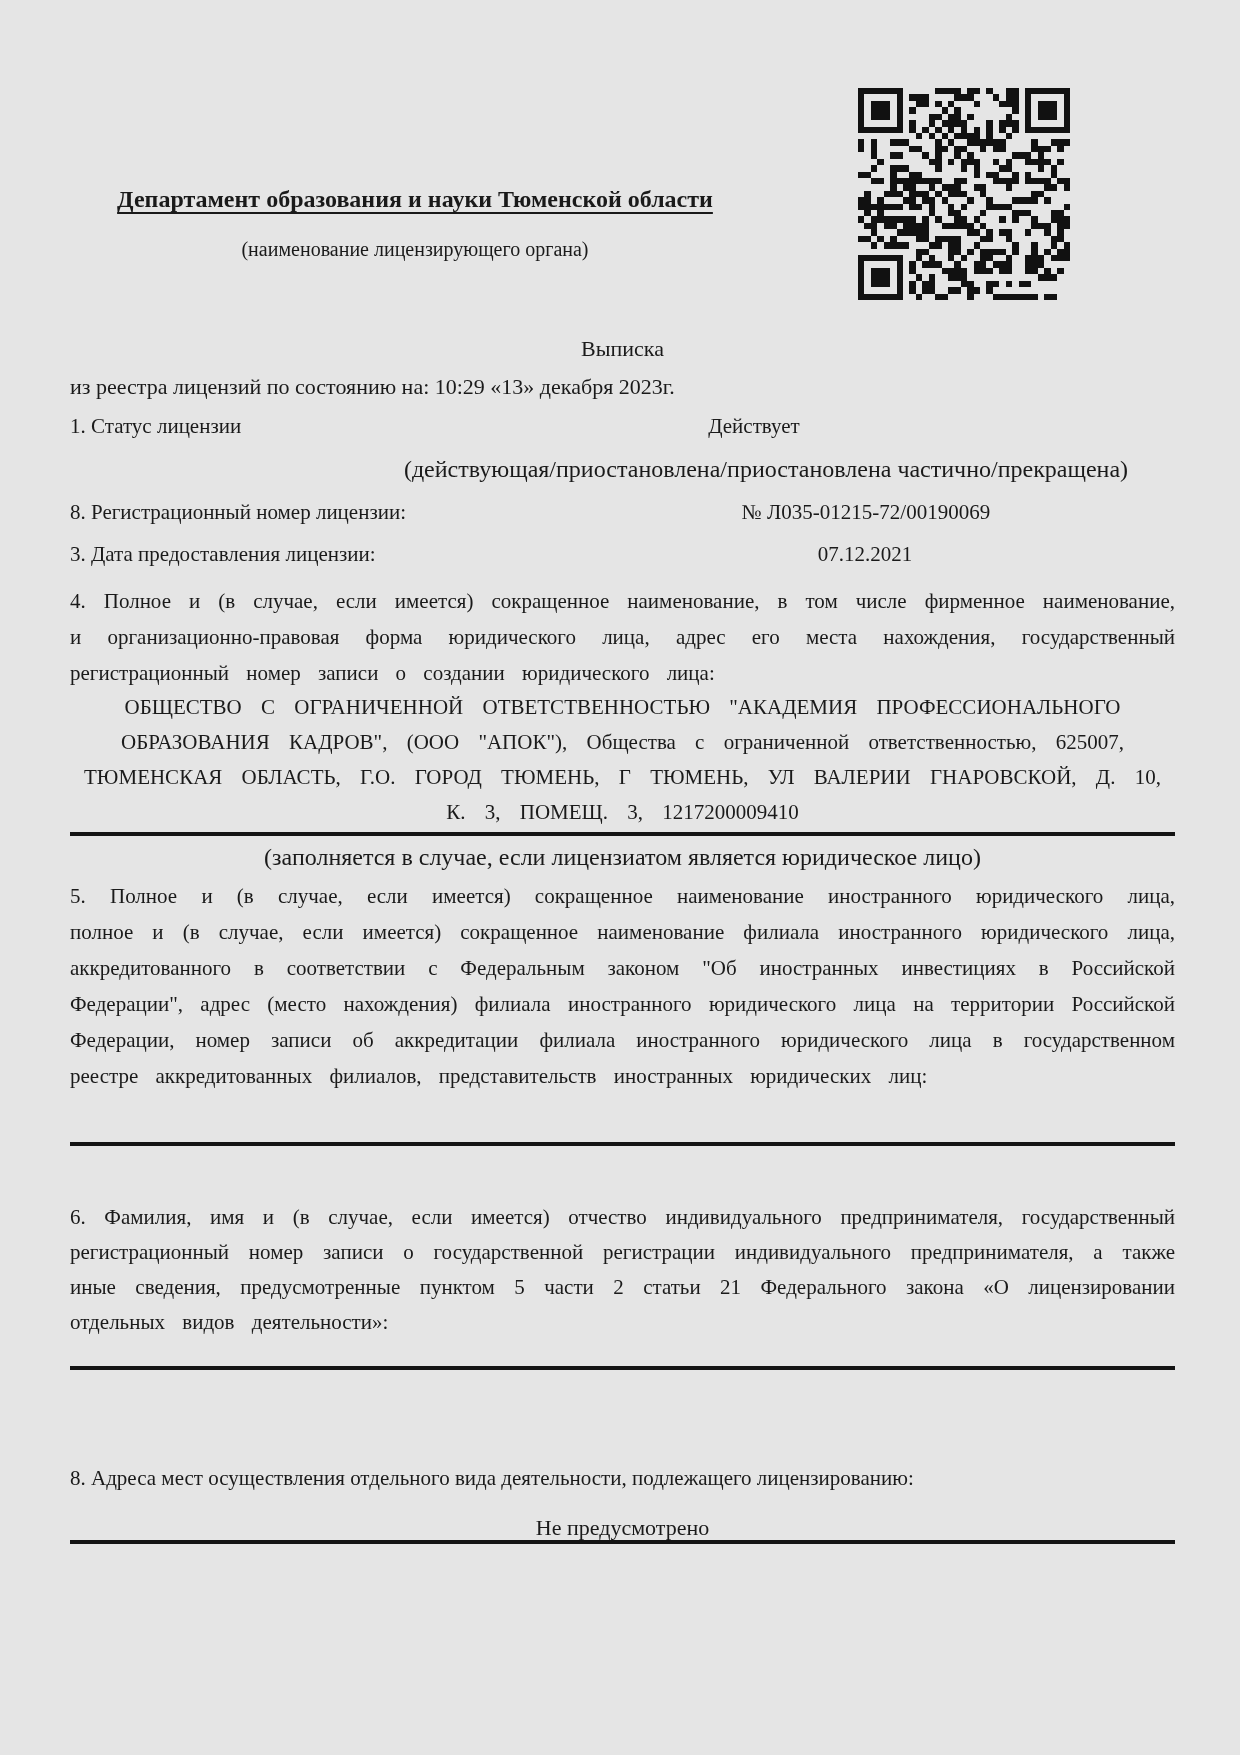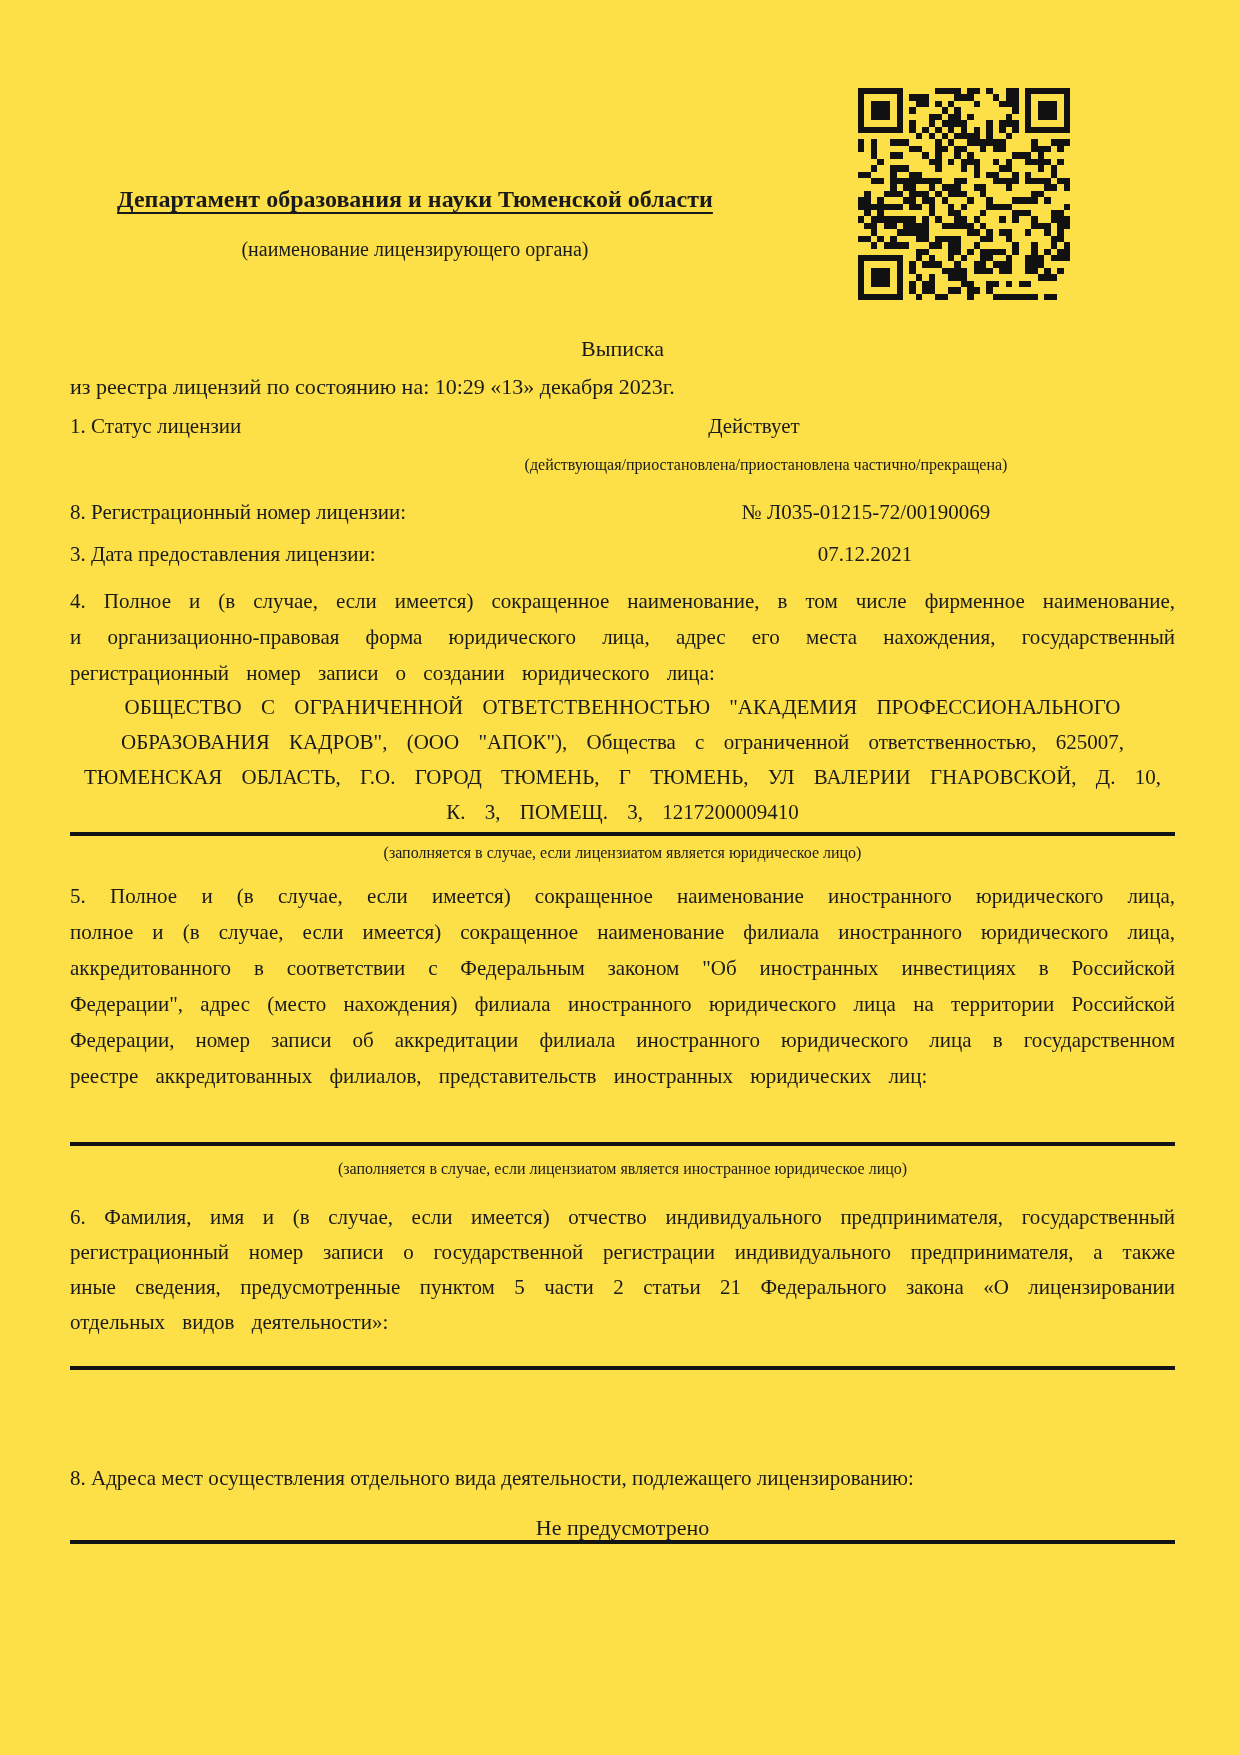--- a/index.html
+++ b/index.html
@@ -1,19 +1,19 @@
 <!DOCTYPE html>
 <html lang="ru"><head>
 <meta charset="utf-8">
 <style>
   html,body{margin:0;padding:0;background:#ffffff;}
   .page{
     position:relative;
     width:1240px;height:1755px;
-    background:#fde047;
+    background:#e5e5e5;
     font-family:"Liberation Serif","DejaVu Serif",serif;
     color:#1a1a1a;
     overflow:hidden;
   }
   .abs{position:absolute;left:70px;width:1105px;}
   
   .authority{
     top:186px;left:70px;width:690px;
     text-align:center;
     font-size:24px;font-weight:bold;
@@ -34,21 +34,21 @@
   .doc-subtitle{top:374px;font-size:22px;}
   
   .row{height:30px;font-size:21px;white-space:nowrap;}
   .row .value{position:absolute;transform:translateX(-50%);white-space:nowrap;}
   #row-status{top:414px;}      #row-status .value{left:684px;}
   #row-regnum{top:500px;}      #row-regnum .value{left:796px;}
   #row-date{top:542px;}        #row-date .value{left:795px;}
   #row-inn{top:1424px;}        #row-inn .value{left:854px;}
   #row-addresses{top:1466px;}
   
-  .caption{text-align:center;font-size:16px;white-space:nowrap;}
+  .caption{text-align:center;font-size:24px;white-space:nowrap;}
   #caption-status{top:456px;}
   #caption-status span{position:absolute;transform:translateX(-50%);left:696px;white-space:nowrap;}
   #caption-legal{top:844px;}
   #caption-foreign{top:1160px;}
   #caption-individual{top:1382px;}
   
   .para{
     font-size:21px;line-height:36px;
     text-align:justify;word-spacing:12px;
   }
@@ -611,21 +611,20 @@
     <span class="value">07.12.2021</span>
   </div>
 
   <div class="abs para" id="para-legal">4. Полное и (в случае, если имеется) сокращенное наименование, в том числе фирменное наименование, и организационно-правовая форма юридического лица, адрес его места нахождения, государственный регистрационный номер записи о создании юридического лица:</div>
   <div class="abs center-block" id="legal-entity-value">ОБЩЕСТВО С ОГРАНИЧЕННОЙ ОТВЕТСТВЕННОСТЬЮ "АКАДЕМИЯ ПРОФЕССИОНАЛЬНОГО ОБРАЗОВАНИЯ КАДРОВ", (ООО "АПОК"), Общества с ограниченной ответственностью, 625007, ТЮМЕНСКАЯ ОБЛАСТЬ, Г.О. ГОРОД ТЮМЕНЬ, Г ТЮМЕНЬ, УЛ ВАЛЕРИИ ГНАРОВСКОЙ, Д. 10, К. 3, ПОМЕЩ. 3, 1217200009410</div>
   <div class="abs rule" id="rule-legal"></div>
   <div class="abs caption" id="caption-legal">(заполняется в случае, если лицензиатом является юридическое лицо)</div>
 
   <div class="abs para" id="para-foreign">5. Полное и (в случае, если имеется) сокращенное наименование иностранного юридического лица, полное и (в случае, если имеется) сокращенное наименование филиала иностранного юридического лица, аккредитованного в соответствии с Федеральным законом "Об иностранных инвестициях в Российской Федерации", адрес (место нахождения) филиала иностранного юридического лица на территории Российской Федерации, номер записи об аккредитации филиала иностранного юридического лица в государственном реестре аккредитованных филиалов, представительств иностранных юридических лиц:</div>
   <div class="abs rule" id="rule-foreign"></div>
-  <div class="abs caption" id="caption-foreign">(заполняется в случае, если лицензиатом является иностранное юридическое лицо)</div>
 
   <div class="abs para" id="para-individual">6. Фамилия, имя и (в случае, если имеется) отчество индивидуального предпринимателя, государственный регистрационный номер записи о государственной регистрации индивидуального предпринимателя, а также иные сведения, предусмотренные пунктом 5 части 2 статьи 21 Федерального закона «О лицензировании отдельных видов деятельности»:</div>
   <div class="abs rule" id="rule-individual"></div>
 
 
   <div class="abs row" id="row-addresses">
     <span class="label">8. Адреса мест осуществления отдельного вида деятельности, подлежащего лицензированию:</span>
   </div>
   <div class="abs center-block" id="addresses-value">Не предусмотрено</div>
   <div class="abs rule" id="rule-bottom"></div>

